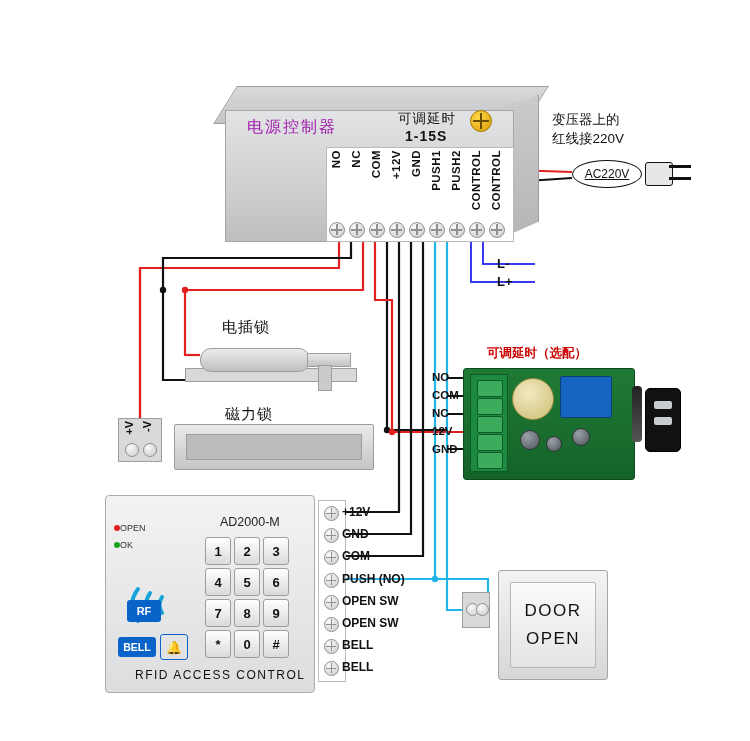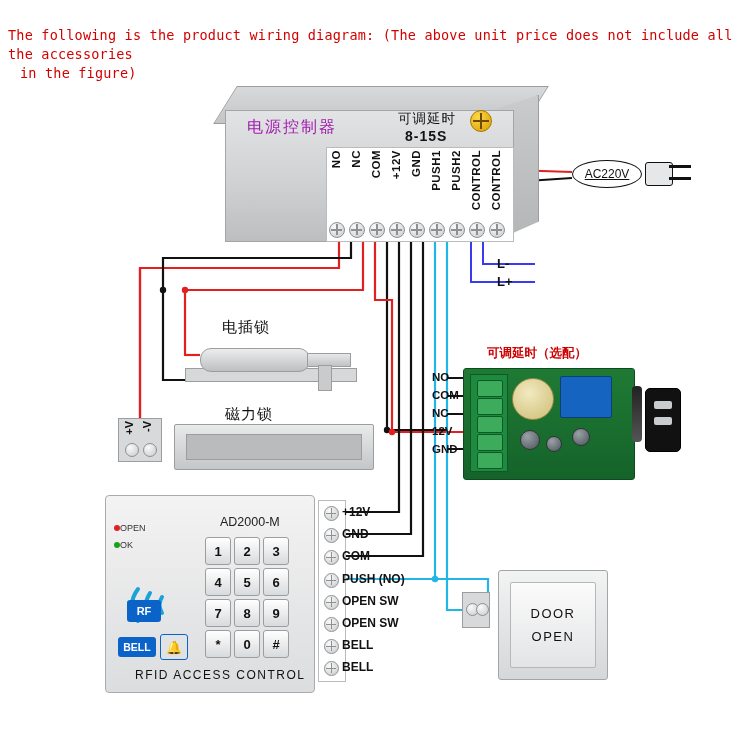--- a/index.html
+++ b/index.html
@@ -158,36 +158,32 @@
     left:498px;top:570px;width:108px;height:108px;
     background:linear-gradient(180deg,#f2f3f3,#d5d7d9);
     border:1px solid #a3a5a7;border-radius:3px;
   }
   .exit-in{
     left:510px;top:582px;width:84px;height:84px;
     background:linear-gradient(180deg,#fbfbfb,#e3e4e6);
     border:1px solid #b5b7b9;border-radius:2px;
     display:flex;flex-direction:column;align-items:center;justify-content:center;gap:8px;
   }
-  .exit-in span{font-size:13px;letter-spacing:1.5px;color:#111;}
+  .exit-in span{font-size:17px;letter-spacing:1.5px;color:#111;}
   .exit-term{left:462px;top:592px;width:26px;height:34px;background:#d8d9db;border:1px solid #9b9d9f;}
   .exit-term .s{position:absolute;top:10px;width:11px;height:11px;border-radius:50%;background:radial-gradient(circle at 35% 30%,#fafafa,#c7c9cb);border:1px solid #8e9092;}
 
   
   #wires{position:absolute;left:0;top:0;width:750px;height:741px;pointer-events:none;}
 </style>
 </head>
 <body>
 
 <div id="stage">
 
-  <div class="abs" id="note">
-    <span>The following is the product wiring diagram: (The above unit price does not include all the accessories</span>
-    <span class="l2">in the figure)</span>
-  </div>
 
   <svg id="wires">
 
     <path d="M339,236 L339,268 L140,268 L140,432" stroke="#e22020" stroke-width="2.2" fill="none"></path>
     <path d="M363,236 L363,290 L185,290 L185,355 L200,355" stroke="#e22020" stroke-width="2.2" fill="none"></path>
     <path d="M363,290 L185,290" stroke="#e22020" stroke-width="2.2" fill="none"></path>
     <path d="M185,355 L200,355" stroke="#e22020" stroke-width="2.2" fill="none"></path>
     <path d="M140,268 L140,432" stroke="#e22020" stroke-width="2.2" fill="none"></path>
 
     <path d="M140,432 L128,432" stroke="#e22020" stroke-width="2.2" fill="none"></path>
@@ -225,21 +221,21 @@
     <circle cx="435" cy="579" r="3.2" fill="#22b6e8"></circle>
     <circle cx="185" cy="290" r="3.2" fill="#e22020"></circle>
     <circle cx="163" cy="290" r="3.2" fill="#111"></circle>
   </svg>
 
   <div class="abs ctrl-top"></div>
   <div class="abs ctrl-side"></div>
   <div class="abs ctrl-face"></div>
   <div class="abs ctrl-title">电源控制器</div>
   <div class="abs ctrl-delay1">可调延时</div>
-  <div class="abs ctrl-delay2">8-15S</div>
+  <div class="abs ctrl-delay2">1-15S</div>
   <div class="abs pot"></div>
 
   <div class="abs term-strip"></div>
   <div class="abs term-labels" id="ctrl-term-labels">
       <div class="tlab" style="left: 0px;">NO</div>
       <div class="tlab" style="left: 20px;">NC</div>
       <div class="tlab" style="left: 40px;">COM</div>
       <div class="tlab" style="left: 60px;">+12V</div>
       <div class="tlab" style="left: 80px;">GND</div>
       <div class="tlab" style="left: 100px;">PUSH1</div>
@@ -252,20 +248,24 @@
       <div class="screw" style="left: 23px;"></div>
       <div class="screw" style="left: 43px;"></div>
       <div class="screw" style="left: 63px;"></div>
       <div class="screw" style="left: 83px;"></div>
       <div class="screw" style="left: 103px;"></div>
       <div class="screw" style="left: 123px;"></div>
       <div class="screw" style="left: 143px;"></div>
       <div class="screw" style="left: 163px;"></div>
     </div>
 
+  <div class="abs ac-label">
+    <div>变压器上的</div>
+    <div>红线接220V</div>
+  </div>
   <div class="abs ac-ell">AC220V</div>
   <div class="abs plug-body"></div>
   <div class="abs plug-p1"></div>
   <div class="abs plug-p2"></div>
 
   <div class="abs lminus">L-</div>
   <div class="abs lplus">L+</div>
 
   <div class="abs bolt-label">电插锁</div>
   <div class="abs bolt-base"></div>

